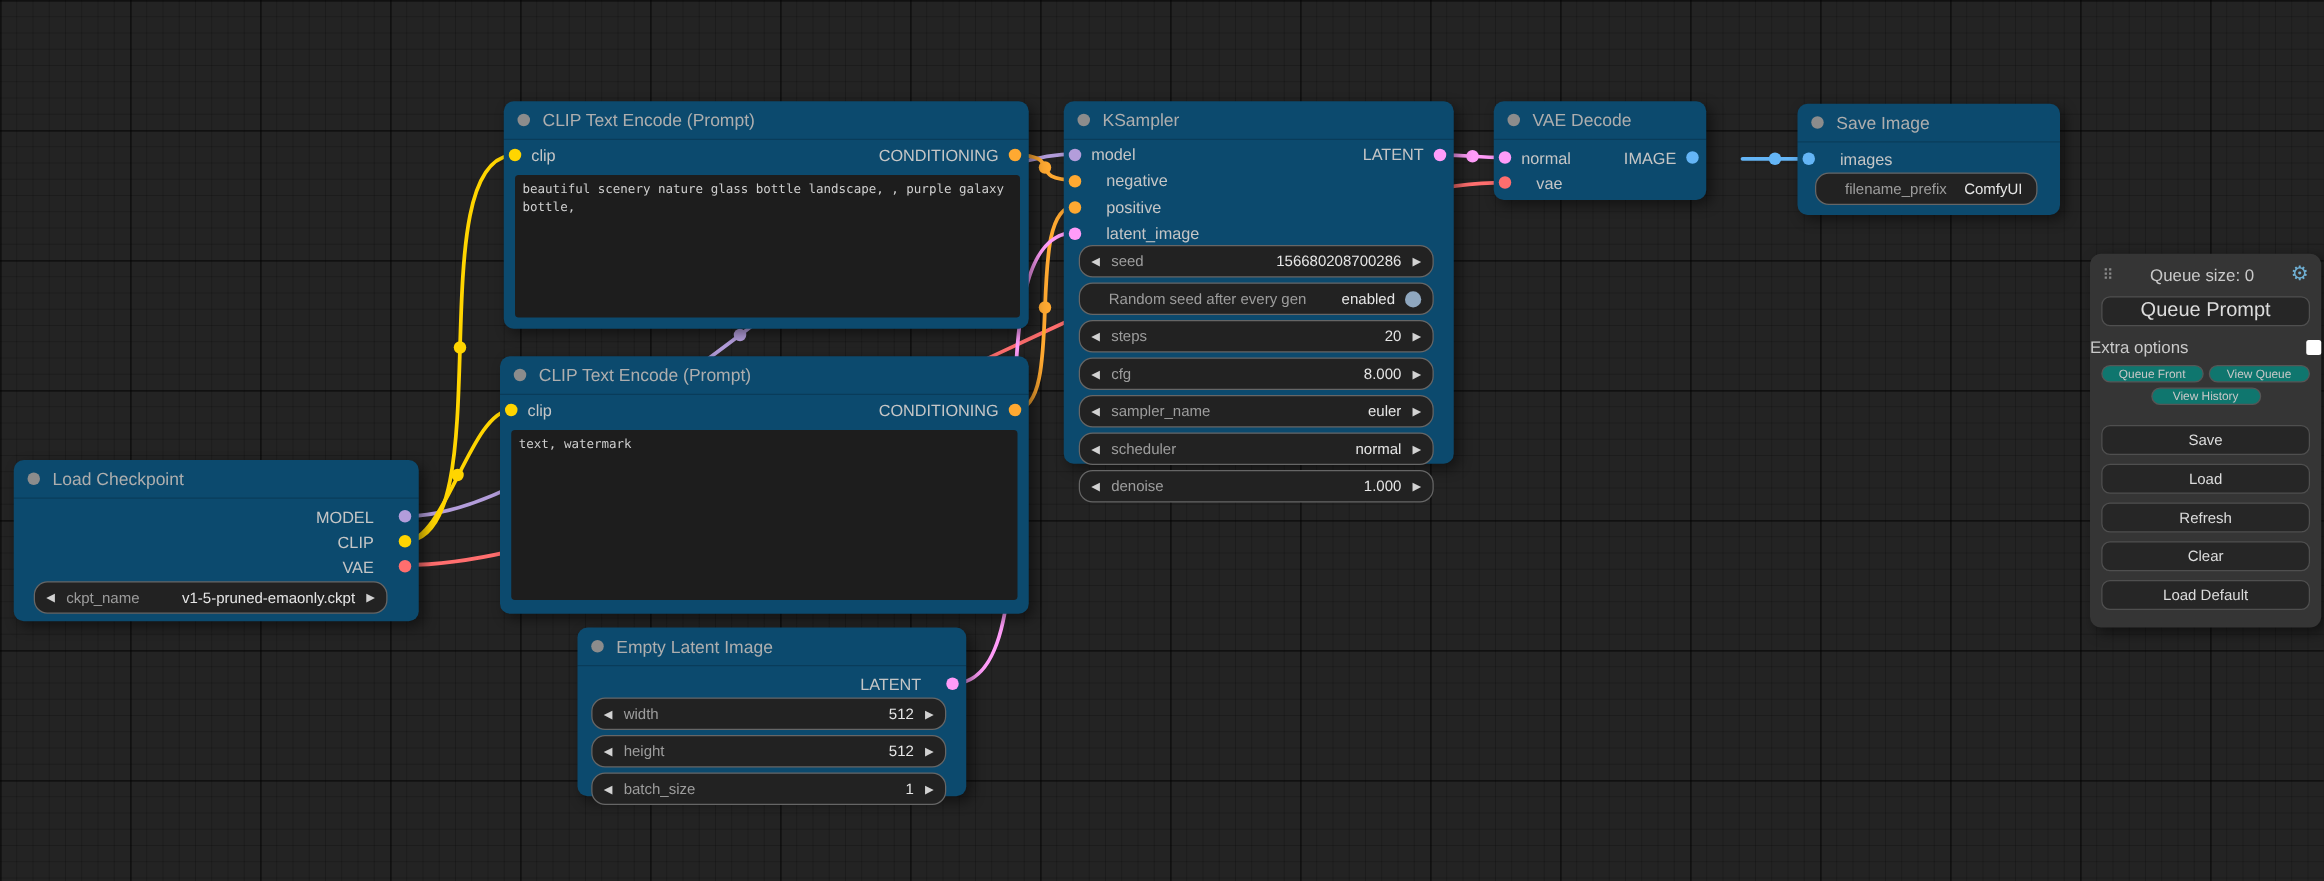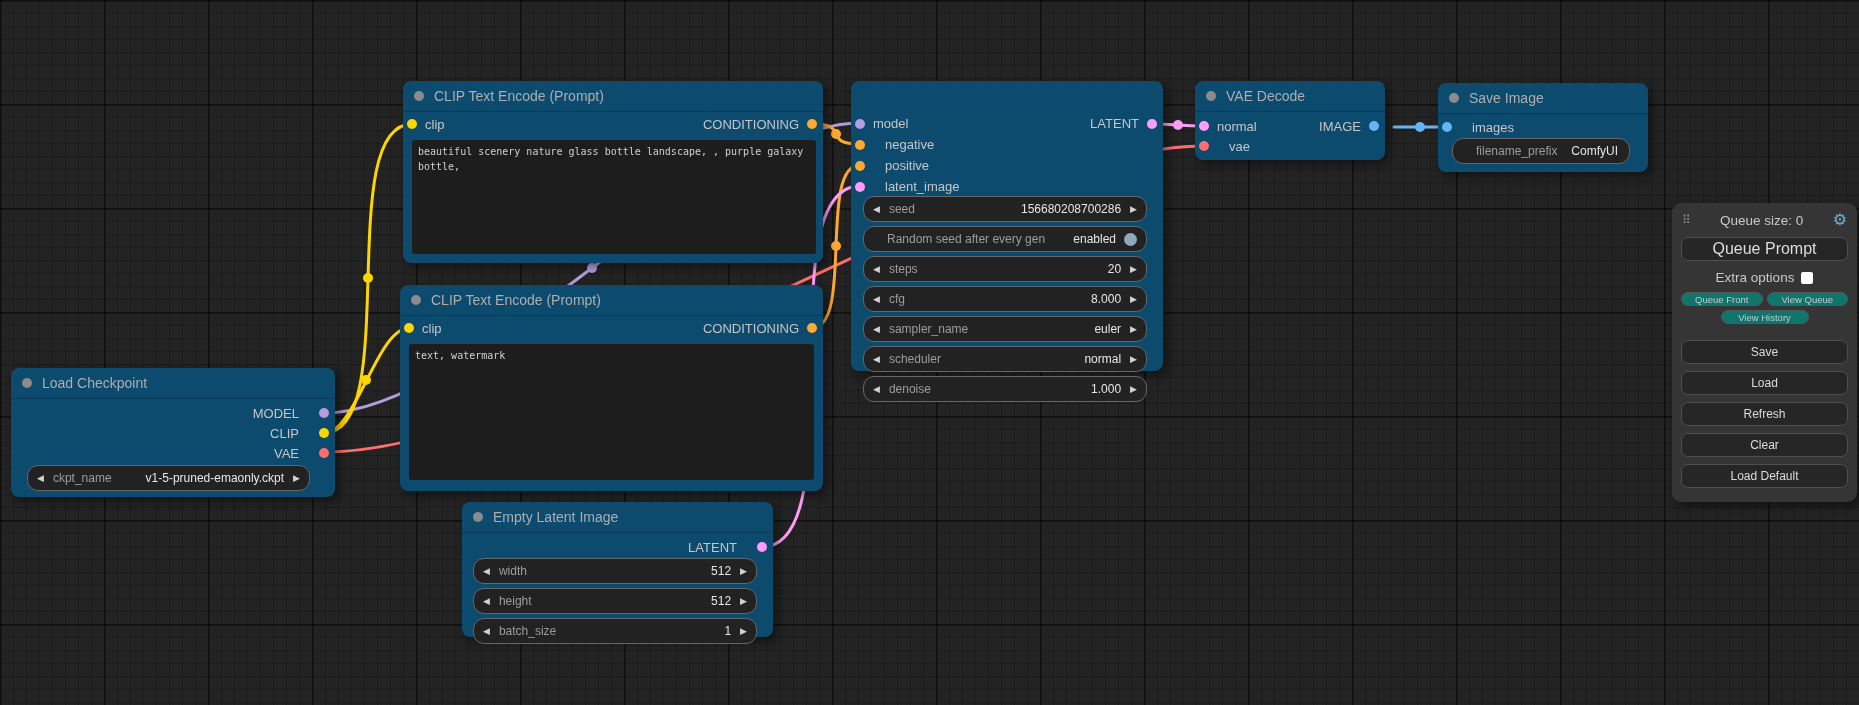--- a/index.html
+++ b/index.html
@@ -69,21 +69,21 @@
 
   #n-el{left:462px;top:502px;width:311px;height:135px;}
   #n-el .slots{top:35px;}
   #n-el .wstack{top:56px;padding:0 16px 0 11px;}
 
   #n-ks{left:851px;top:81px;width:312px;height:290px;}
   #n-ks .slots{top:32px;}
   #n-ks .row-split,#n-ks .slot-row{height:21px;}
   #n-ks .wstack{top:115px;padding:0 16px 0 12px;}
 
-  #n-vd{left:1195px;top:81px;width:190px;height:79px;}
+  #n-vd{left:1195px;top:81px;width:170px;height:79px;}
   #n-vd .slots{top:35px;}
 
   #n-si{left:1438px;top:83px;width:210px;height:89px;}
   #n-si .slots{top:34px;}
   #n-si .pill{position:absolute;left:14px;top:55px;width:178px;}
 
   
   #queue-panel{
     position:absolute;left:1672px;top:203px;width:185px;height:299px;
     background:#353535;border-radius:9px;box-shadow:4px 4px 10px rgba(0,0,0,0.5);
@@ -92,21 +92,21 @@
   .qp-top{display:flex;align-items:center;padding:9px 10px 0 10px;}
   .qp-handle{color:#8a8a8a;font-size:12px;flex:none;cursor:grab;}
   .qp-title{flex:1;text-align:center;font-size:13.5px;color:#c9c9c9;}
   .qp-gear{color:#6FB0D4;font-size:16px;flex:none;line-height:1;cursor:pointer;}
   .btn{
     background:#262626;border:1px solid #4f4f4f;border-radius:7px;color:#dcdcdc;
     display:flex;align-items:center;justify-content:center;box-sizing:border-box;cursor:pointer;
   }
   .btn-big{height:24px;margin:0 9px;font-size:12px;}
   #qp-queue-prompt{margin-top:9px;font-size:16px;}
-  .qp-extra{display:flex;align-items:center;justify-content:center;margin-top:9px;font-size:13.5px;color:#c9c9c9;}
+  .qp-extra{display:flex;align-items:center;justify-content:space-between;margin-top:9px;font-size:13.5px;color:#c9c9c9;}
   .qp-checkbox{width:12px;height:12px;background:#fff;border-radius:2px;margin-left:7px;cursor:pointer;}
   .qp-smallrow{display:flex;gap:4px;padding:0 9px;margin-top:7px;}
   .btn-small{height:14px;font-size:9.5px;border-radius:8px;flex:1;color:#c8c8c8;background:#0f766e;border:1px solid #565656;}
   .qp-history{display:flex;justify-content:center;margin-top:4px;}
   .qp-history .btn-small{flex:none;width:88px;}
   #qp-save{margin-top:16px;}
   .btn-big + .btn-big{margin-top:7px;}
 </style>
 </head>
 <body>
@@ -226,20 +226,24 @@
     <div class="pill">
       <span class="arrow">◀</span>
       <span class="w-label">batch_size</span>
       <span class="w-value">1</span>
       <span class="arrow">▶</span>
     </div>
   </div>
 </div>
 
 <div class="node" id="n-ks">
+  <div class="node-header">
+    <span class="collapse-dot"></span>
+    <span class="node-title">KSampler</span>
+  </div>
   <div class="slots">
     <div class="row-split">
       <span class="half">
         <span class="port in-port p-model"></span>
         <span class="lbl">model</span>
       </span>
       <span class="half">
         <span class="lbl">LATENT</span>
         <span class="port out-port p-latent"></span>
       </span>

